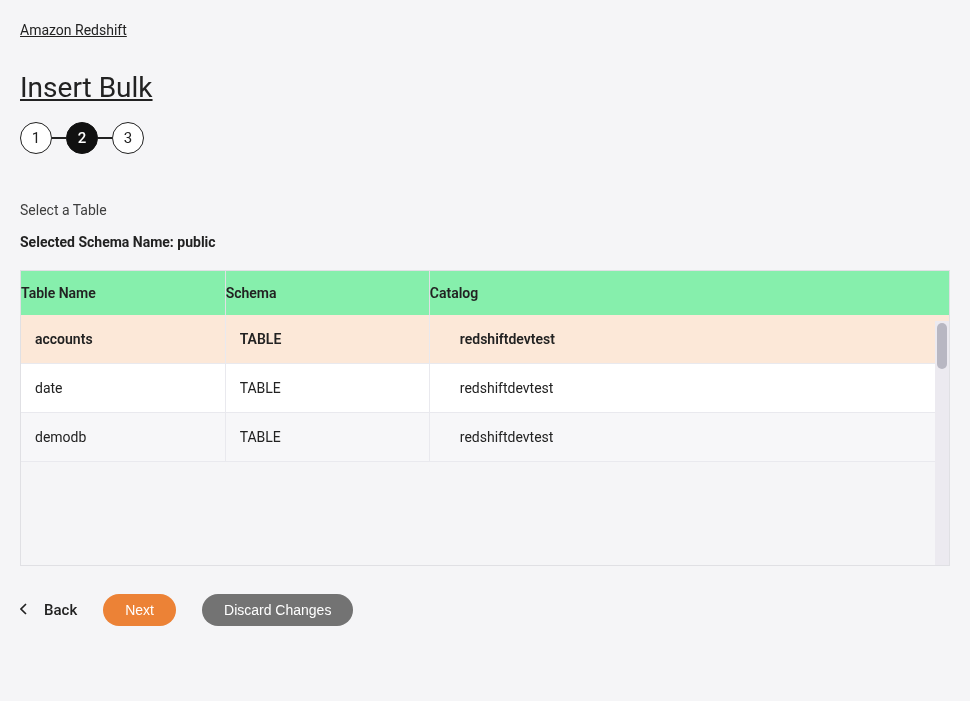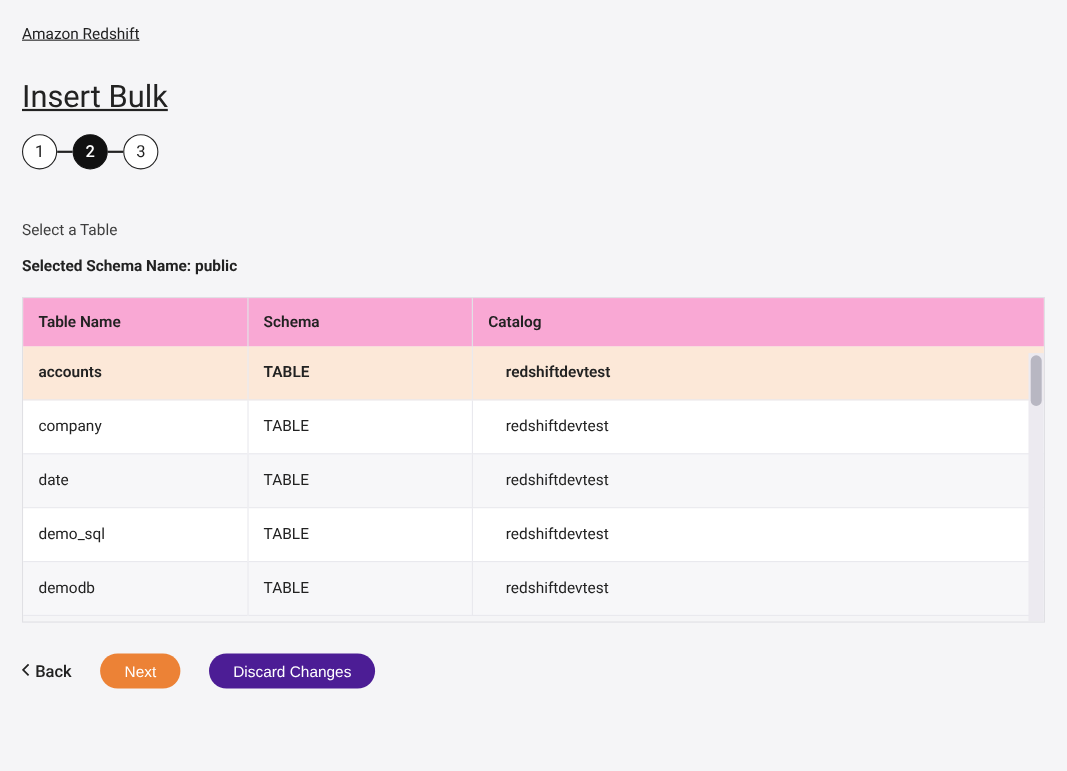--- a/index.html
+++ b/index.html
@@ -109,23 +109,23 @@
       position: relative;
       height: 296px;
       overflow: hidden;
     }
     table {
       width: 100%;
       border-collapse: collapse;
       table-layout: fixed;
     }
     th {
-      background: #f9a8d4;
+      background: #86efac;
       text-align: left;
-      padding: 14px 14px;
+      padding: 14px 0;
       font-size: 14px;
       font-weight: 600;
       color: #222;
       border-right: 1px solid #e0e0e4;
     }
     th:last-child { border-right: none; }
     tbody tr {
       border-bottom: 1px solid #e9e9ee;
       cursor: pointer;
     }
@@ -164,40 +164,40 @@
     }
     .footer-actions {
       display: flex;
       align-items: center;
       gap: 26px;
       margin-top: 28px;
     }
     .back-link {
       display: flex;
       align-items: center;
-      gap: 4px;
+      gap: 16px;
       font-size: 15px;
       color: #222;
       font-weight: 500;
       cursor: pointer;
     }
     .btn {
       border: none;
       border-radius: 18px;
       padding: 8px 22px;
       font-size: 14px;
       font-weight: 400;
       cursor: pointer;
     }
     .btn-primary {
       background: #ec8236;
       color: #fff;
     }
     .btn-secondary {
-      background: #4c1d95;
+      background: #737373;
       color: #fff;
     }
   </style>
 </head>
 <body>
 
 
 
 <a class="breadcrumb-link">Amazon Redshift</a>
 
@@ -230,31 +230,21 @@
           <th>Catalog</th>
         </tr>
       </thead>
       <tbody id="table-body">
           <tr class="selected">
             <td>accounts</td>
             <td>TABLE</td>
             <td>redshiftdevtest</td>
           </tr>
           <tr>
-            <td>company</td>
-            <td>TABLE</td>
-            <td>redshiftdevtest</td>
-          </tr>
-          <tr>
             <td>date</td>
-            <td>TABLE</td>
-            <td>redshiftdevtest</td>
-          </tr>
-          <tr>
-            <td>demo_sql</td>
             <td>TABLE</td>
             <td>redshiftdevtest</td>
           </tr>
           <tr>
             <td>demodb</td>
             <td>TABLE</td>
             <td>redshiftdevtest</td>
           </tr>
         </tbody>
     </table>

